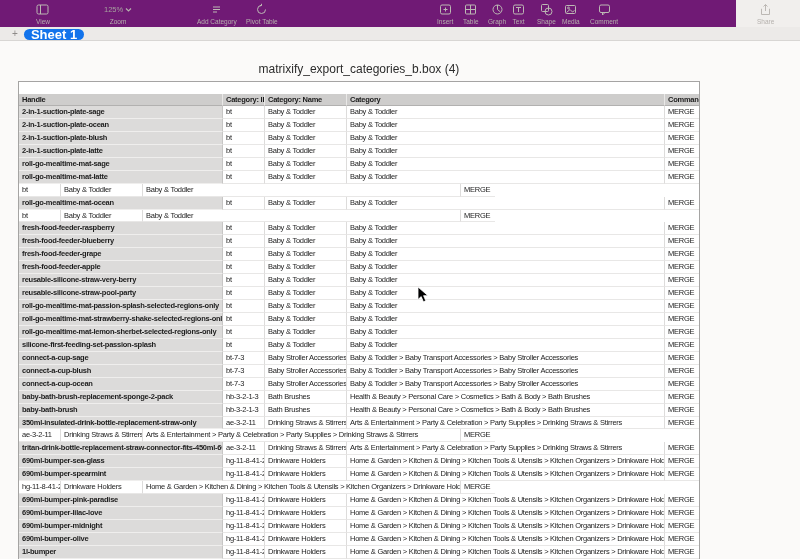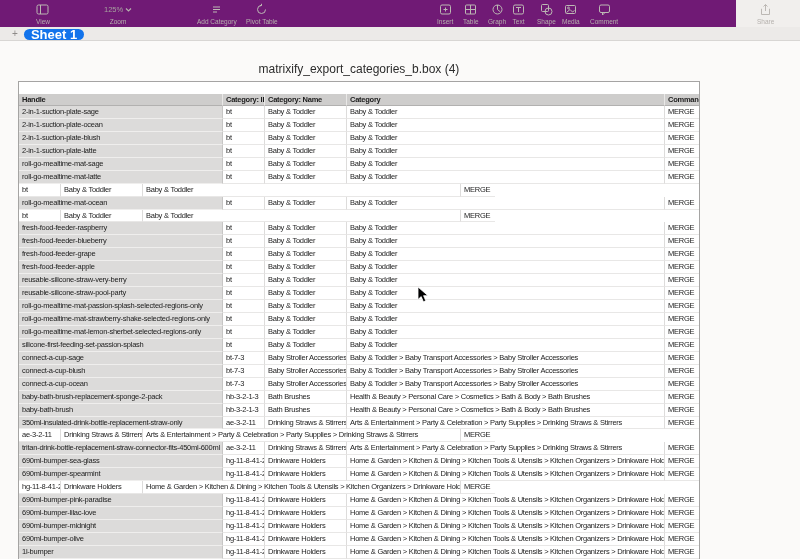--- a/index.html
+++ b/index.html
@@ -34,21 +34,21 @@
   .ntable { position:absolute; left:18px; top:40px; width:682px; border:1px solid #a5a4a3;
     background:#fff; }
   .thead, .trow { display:flex; width:680px; }
   .thead { height:12px; background:#cecdcc;margin-top:12px; }
   .trow { height:12.95px; }
   .cell { overflow:hidden; white-space:nowrap; padding-left:3px; font-size:7.5px;
     letter-spacing:-0.25px; line-height:12.4px; color:#1c1c1c; }
   .thead .cell { font-weight:bold; background:#cecdcc; border-right:1px solid #e9e8e7;
     border-bottom:1px solid #b2b1b0; line-height:11.5px; }
   .c0 { width:204px; } .c1 { width:42px; } .c2 { width:82px; } .c3 { width:318px; } .c4 { width:34px; border-right:none !important; }
-  .trow .c0 { background:#dcdbda; font-weight:normal; border-right:1px solid #c7c6c5;
+  .trow .c0 { background:#dcdbda; font-weight:bold; border-right:1px solid #c7c6c5;
     border-bottom:1px solid #efeeed; }
   .trow .c1, .trow .c2, .trow .c3, .trow .c4 { background:#fff; border-right:1px solid #dddcdb;
     border-bottom:1px solid #e8e7e6; }
 
   
   .cursor { position:absolute; left:417px; top:286px; width:12px; height:18px; z-index:50; }
 </style>
 </head>
 <body>
 

